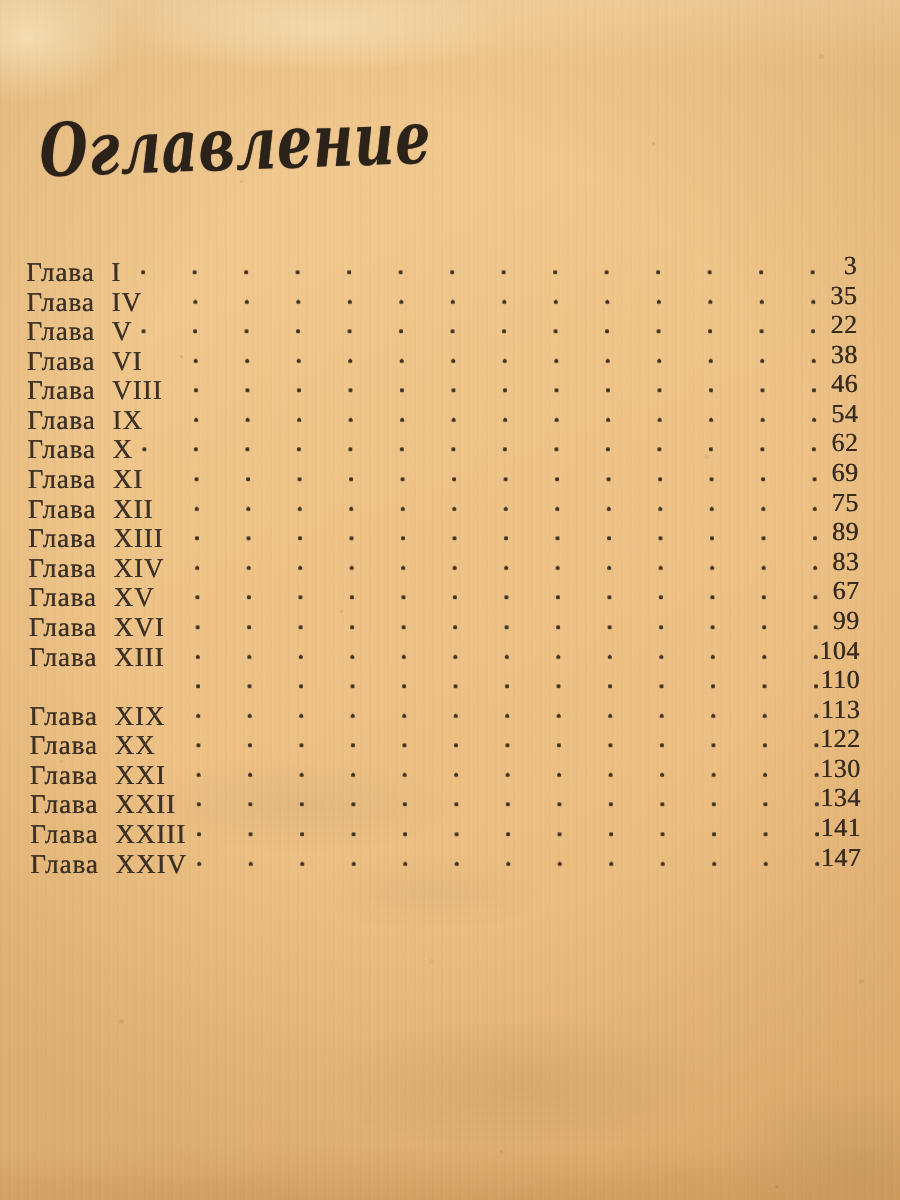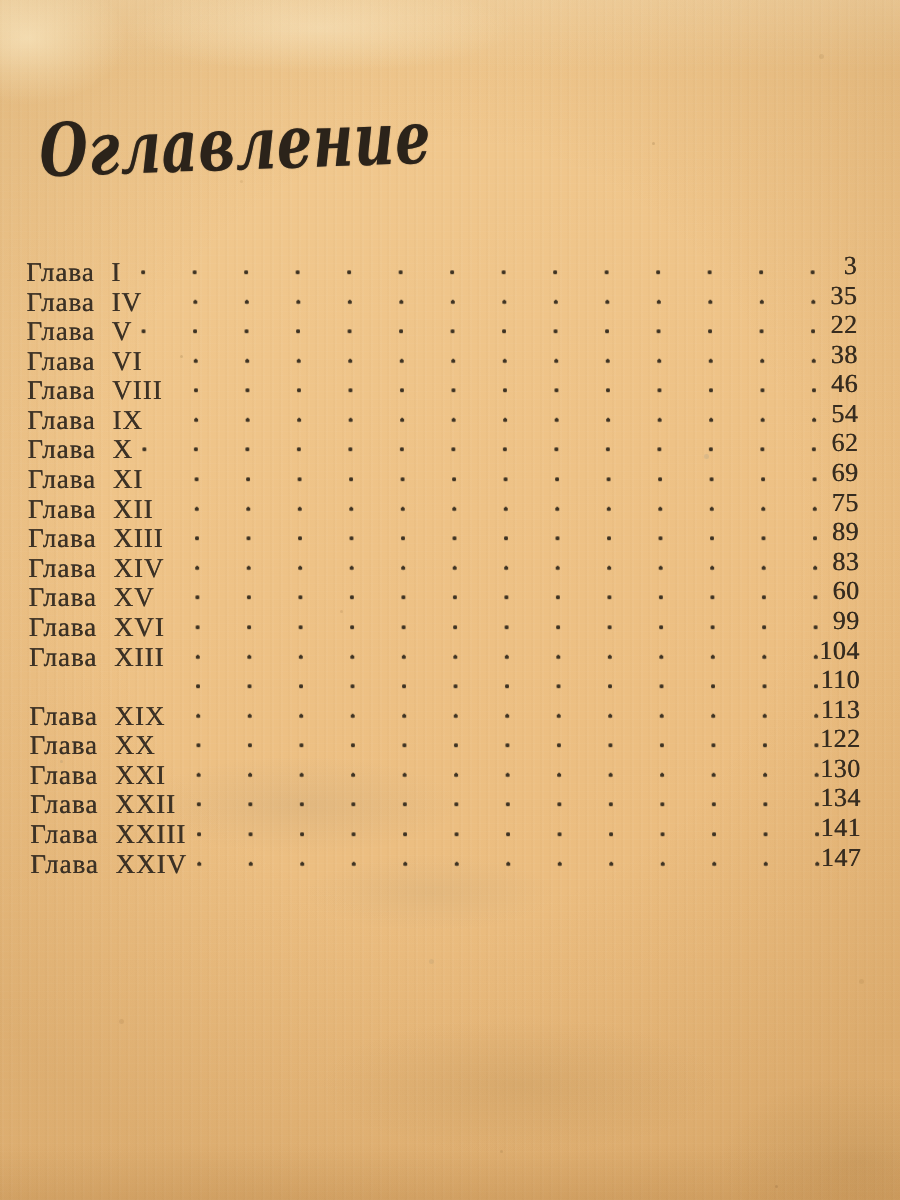--- a/index.html
+++ b/index.html
@@ -119,21 +119,21 @@
         <span class="num">89</span>
       </div>
       <div class="row">
         <span class="label">Глава XIV</span>
         <div class="dots" style="left: 191.5px; width: 632.5px;"></div>
         <span class="num">83</span>
       </div>
       <div class="row">
         <span class="label">Глава XV</span>
         <div class="dots" style="left: 191.5px; width: 632.5px;"></div>
-        <span class="num">60</span>
+        <span class="num">67</span>
       </div>
       <div class="row">
         <span class="label">Глава XVI</span>
         <div class="dots" style="left: 191.5px; width: 632.5px;"></div>
         <span class="num">99</span>
       </div>
       <div class="row">
         <span class="label">Глава XIII</span>
         <div class="dots" style="left: 191.5px; width: 632.5px;"></div>
         <span class="num">104</span>

